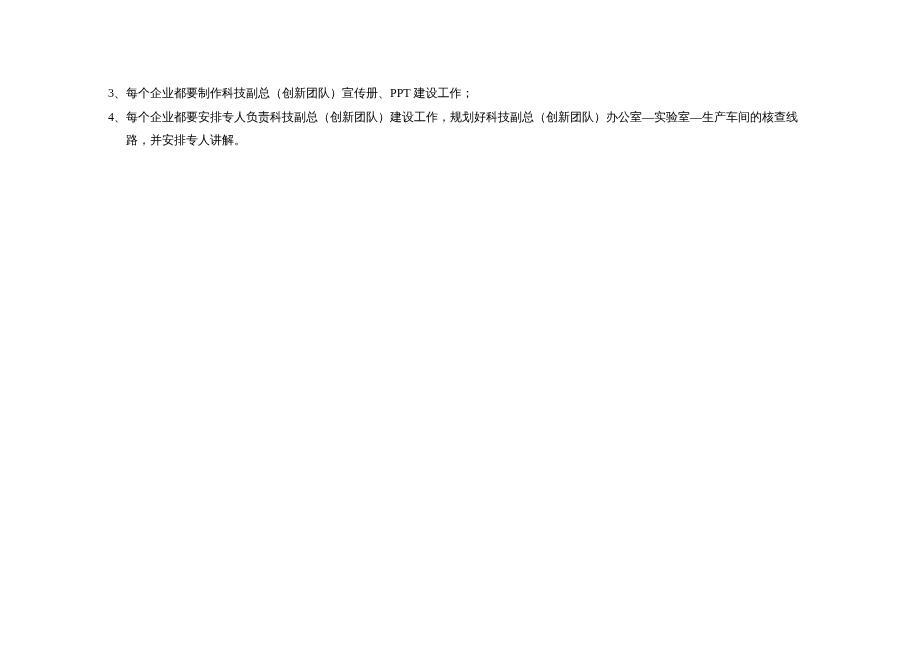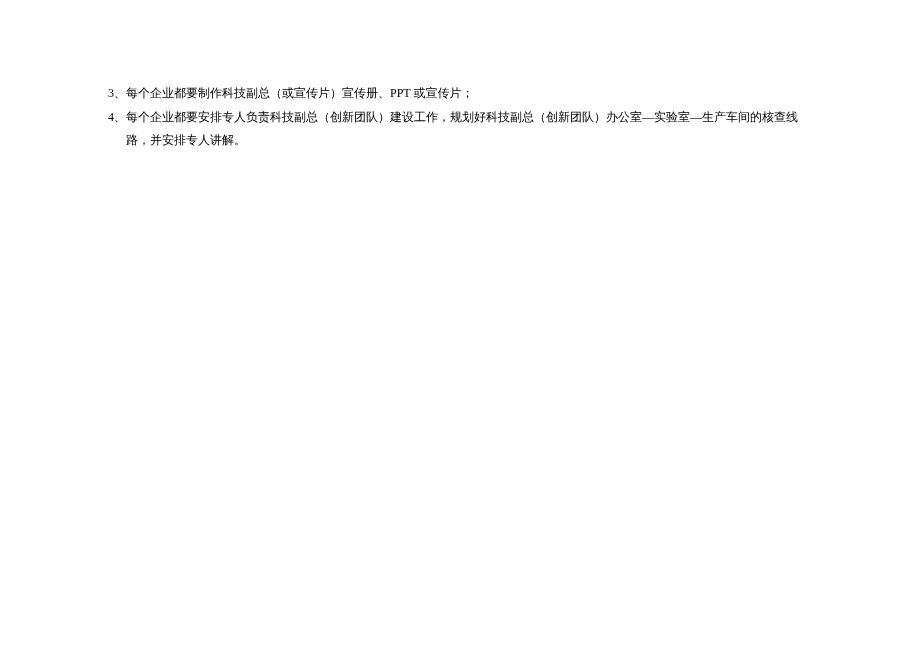--- a/index.html
+++ b/index.html
@@ -34,19 +34,19 @@
     .item-text {
       flex: 1;
     }
   </style>
 </head>
 <body>
 
 <div class="content">
   <div class="list-item">
     <span class="item-number">3、</span>
-    <span class="item-text">每个企业都要制作科技副总（或宣传片）宣传册、PPT 或宣传片；</span>
+    <span class="item-text">每个企业都要制作科技副总（创新团队）宣传册、PPT 建设工作；</span>
   </div>
   <div class="list-item">
     <span class="item-number">4、</span>
     <span class="item-text">每个企业都要安排专人负责科技副总（创新团队）建设工作，规划好科技副总（创新团队）办公室—实验室—生产车间的核查线路，并安排专人讲解。</span>
   </div>
 </div>
 
 </body></html>

